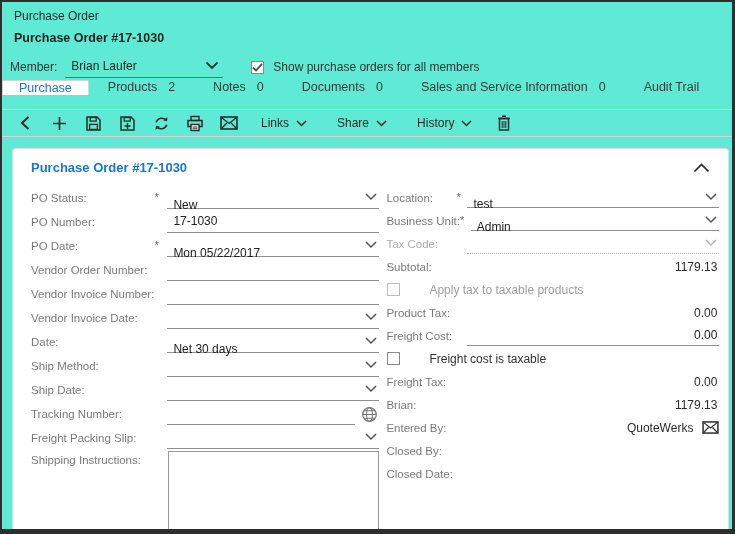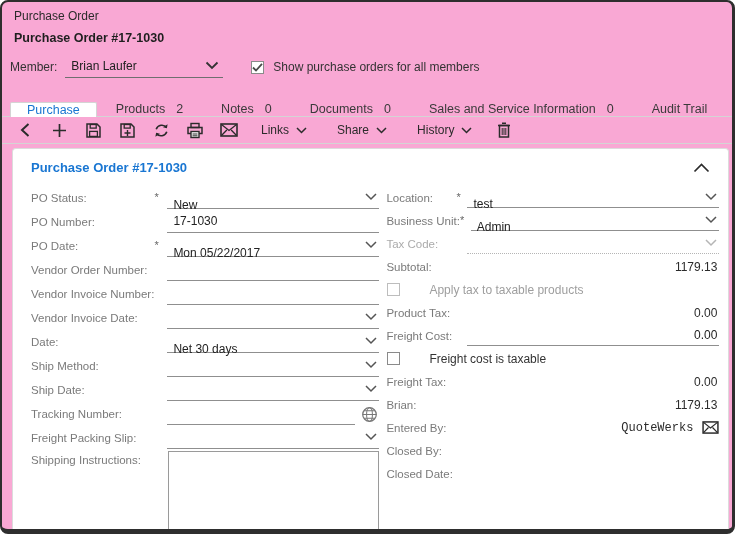--- a/index.html
+++ b/index.html
@@ -2,21 +2,21 @@
 <html><head>
 <meta charset="utf-8">
 <style>
   * { margin:0; padding:0; box-sizing:border-box; }
   html,body { width:735px; height:534px; background:#fff; }
   body { font-family:"Liberation Sans", sans-serif; color:#2b2b2b; }
 
   .window{
     width:735px; height:534px;
     border:2px solid #2e2e2e; border-bottom-width:5px; border-right-width:3px;
-    border-radius:8px; background:#f9a8d4; overflow:hidden; position:relative;
+    border-radius:0; background:#5eead4; overflow:hidden; position:relative;
   }
 
   
   .page-header{ padding:7px 12px 0 12px; }
   .breadcrumb{ font-size:12px; color:#2b2b2b; }
   .page-title{ font-size:12.5px; font-weight:bold; margin-top:8px; color:#1f1f1f; }
 
   
   .member-row{ display:flex; align-items:center; height:26px; margin:9px 0 0 8px; }
   .member-label{ font-size:12px; color:#333; }
@@ -28,22 +28,22 @@
   .member-select .chev{ margin-left:auto; display:flex; }
   .cb{
     width:13px; height:13px; border:1px solid #8a8a8a; background:#fff;
     display:inline-flex; align-items:center; justify-content:center; flex:0 0 auto;
   }
   .member-row .cb{ margin-left:28px; }
   .cb-label{ font-size:12px; color:#333; margin-left:9px; }
 
   
   .tabstrip{
-    display:flex; align-items:flex-end; height:30px; margin-top:7px;
-    border-bottom:1px solid #d4d4d4; padding-left:8px;
+    display:flex; align-items:flex-start; height:30px; 
+    border-bottom:1px solid #d4d4d4; 
   }
   .tab{ display:flex; align-items:center; font-size:12.5px; color:#3a3a3a; padding:0 19px; cursor:pointer; white-space:nowrap; }
   .tab .count{ margin-left:11px; }
   .tab.active{
     color:#1976d2; background:#fff; border:1px solid #d4d4d4; border-bottom:none;
     border-radius:2px 2px 0 0; margin-bottom:-1px; padding:0 16px;
   }
 
   
   .toolbar{ display:flex; align-items:center; height:27px; border-bottom:1px solid #d4d4d4; padding-left:6px; }
@@ -98,21 +98,21 @@
   .cbrow .cb-label.dis{ color:#9e9e9e; }
 
   .ta-row{ display:flex; align-items:flex-start; margin-top:1px; }
   .ta-row .flabel{ padding-top:3px; }
   .ta-row textarea{
     width:211px; height:81px; border:1px solid #9a9a9a; resize:none; outline:none;
     font-family:"Liberation Sans",sans-serif; font-size:12px; color:#222; padding:3px 5px;
   }
   .ta-spacer{ width:13px; }
 
-  .entered-val{ margin-left:auto; display:flex; align-items:center; gap:7px;font-family:Liberation Mono, monospace; }
+  .entered-val{ margin-left:auto; display:flex; align-items:center; gap:7px; }
   .entered-val .ro-val{ margin-left:0; }
   .mail-btn{ display:flex; cursor:pointer; }
 </style>
 </head>
 <body>
 
 <div class="window">
 
   <div class="page-header">
     <div class="breadcrumb">Purchase Order</div>

